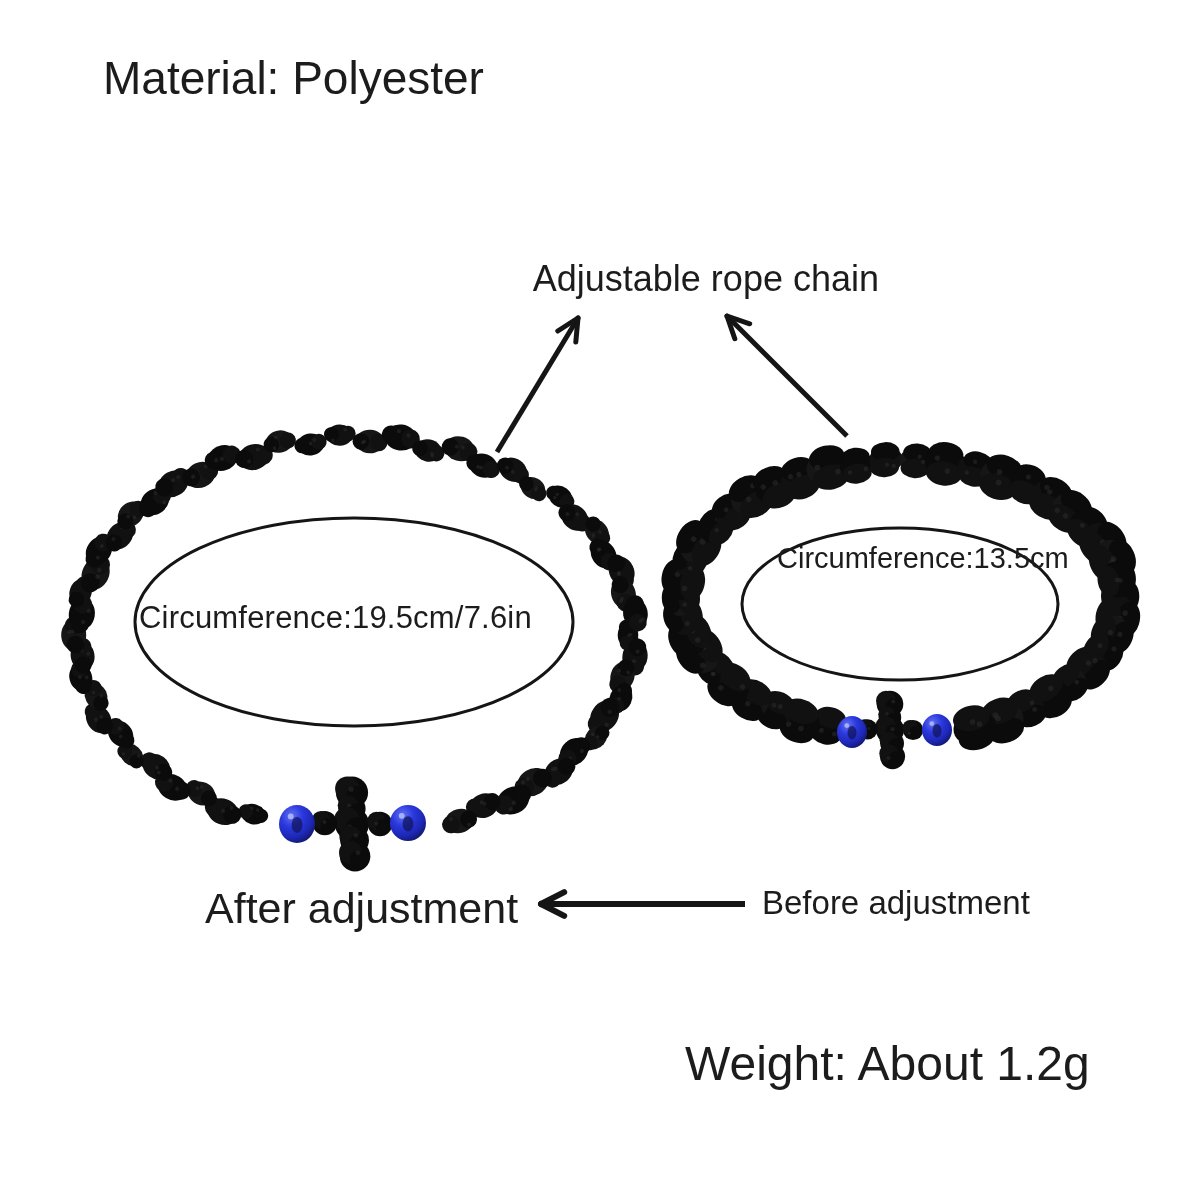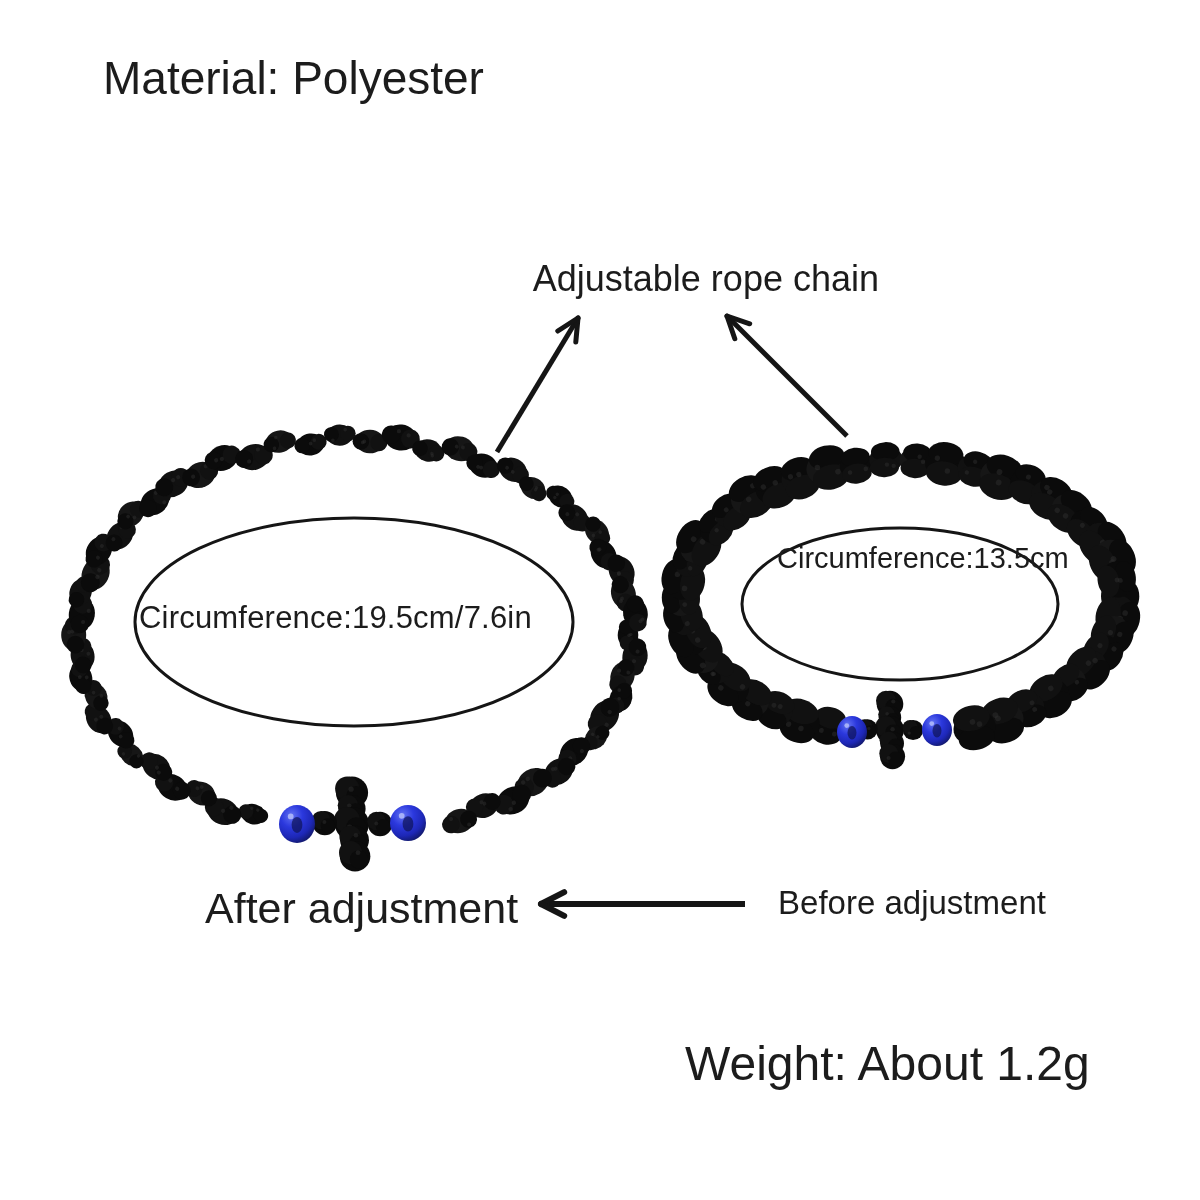--- a/index.html
+++ b/index.html
@@ -11,21 +11,21 @@
   .lbl{
     position:absolute;color:#1c1c1c;white-space:nowrap;
     font-family:"Liberation Sans",sans-serif;line-height:1.15;
   }
   .lbl-material-en{left:103px;top:52px;font-size:46px;}
   .lbl-material-ru{left:103px;top:140px;font-size:46px;}
   .lbl-adjustable{left:477px;top:258px;width:402px;text-align:right;font-size:36px;}
   .lbl-circ-large{left:139px;top:600px;width:432px;font-size:31px;letter-spacing:.2px;}
   .lbl-circ-small{left:777px;top:539px;font-size:29px;line-height:39px;text-align:center;}
   .lbl-after{left:205px;top:884px;width:300px;text-align:center;font-size:43px;}
-  .lbl-before{left:762px;top:884px;width:300px;text-align:center;font-size:33px;}
+  .lbl-before{left:762px;top:884px;width:300px;font-size:33px;}
   .lbl-weight{left:650px;top:1036px;width:400px;text-align:center;font-size:48px;margin-left:35px;}
 </style>
 </head>
 <body>
 
 <div id="stage">
 
   <svg id="scene" width="1200" height="1200" viewBox="0 0 1200 1200">
     <defs>
       <radialGradient id="beadGrad" cx="35%" cy="28%" r="80%">

